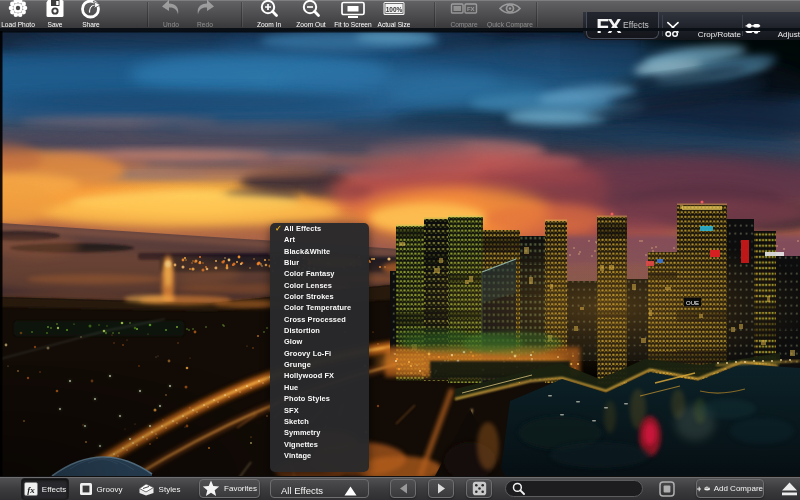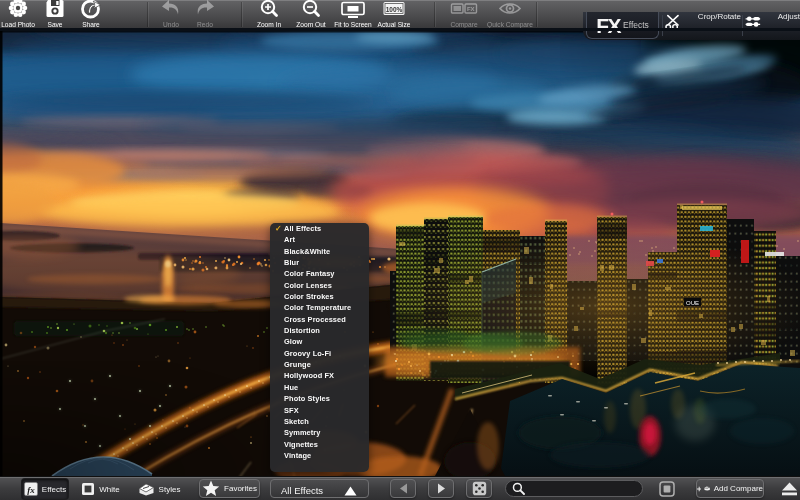--- a/index.html
+++ b/index.html
@@ -7,21 +7,21 @@
 #topbar::after{content:"";position:absolute;left:0;top:28px;width:800px;height:3px;background:#0a0f16}
 .tsep{position:absolute;top:2px;width:1px;height:25px;background:rgba(0,0,0,0.25);box-shadow:1px 0 0 rgba(255,255,255,0.08)}
 .tb{position:absolute;top:1px;height:27px;text-align:center}
 .tbi{height:19px;display:flex;align-items:flex-end;justify-content:center}
 .tbl{font-size:6.6px;color:#fff;margin-top:1px;white-space:nowrap}
 #fxpanel{position:absolute;left:583px;top:12px;width:246px;height:28px;background:linear-gradient(#31353e,#1c1f26 65%,#13161b);border-radius:0 0 0 9px}
 #fxbtn{position:absolute;left:3px;top:0;width:73px;height:27px;background:linear-gradient(#23262e,#13151b);border:1px solid #454b58;border-top:none;border-radius:0 0 6px 6px;text-align:center;line-height:25px}
 #fxbig{font-size:21px;font-weight:bold;color:#f4f4f4;letter-spacing:-1.5px;vertical-align:middle;font-style:normal}
 #fxsmall{font-size:8.5px;color:#c4c4c4;margin-left:3px;vertical-align:middle}
 .fxsep{position:absolute;top:3px;width:1px;height:21px;background:#3a3f4a}
-.fxitem{position:absolute;top:0;height:27px;display:flex;align-items:flex-start;justify-content:center;gap:16px}
+.fxitem{position:absolute;top:0;height:27px;display:flex;align-items:flex-end;justify-content:center;gap:16px}
 .fxtxt{font-size:8px;color:#ececec}
 #photo{position:absolute;left:0;top:31px;width:800px;height:445px}
 #menu{position:absolute;left:270px;top:223px;width:99px;height:249px;background:rgba(41,41,43,0.97);border-radius:5px;box-shadow:0 3px 10px rgba(0,0,0,0.5)}
 .mi{height:11.35px;line-height:11.5px;font-size:7.4px;font-weight:bold;color:#fafafa;letter-spacing:0.1px;white-space:nowrap;padding-left:3px}
 .chk{display:inline-block;width:11px;color:#e8b020;font-size:8px;text-align:center}
 #botbar{position:absolute;left:0;top:476px;width:800px;height:24px;background:linear-gradient(#535355 0%,#3c3c3e 50%,#2f2f31 100%);box-shadow:inset 0 1px 0 #6e6e70;border-top:1px solid #101010}
 .bbtn{position:absolute;top:2px;height:20px;display:flex;align-items:center;justify-content:center;gap:4px;border-radius:3px}
 .bbtn.pressed{background:#28282c;box-shadow:inset 0 1px 3px #0a0a0a, 0 0 0 1px #1e1e20}
 .bblbl{font-size:8px;color:#f4f4f4;white-space:nowrap}
 .bout{position:absolute;top:2px;height:19px;display:flex;align-items:center;justify-content:center;gap:4px;border-radius:4px;background:linear-gradient(#505052,#39393b);border:1px solid #6e6e70;box-shadow:0 1px 2px rgba(0,0,0,0.35)}
@@ -1009,21 +1009,21 @@
           <rect x="0.5" y="0.5" width="13" height="13" rx="1.5" fill="#f0f0f0" stroke="#808080" stroke-width="0.6"></rect>
           <text x="7" y="10.5" text-anchor="middle" font-family="Liberation Serif" font-size="9" font-style="italic" font-weight="bold" fill="#1a1a1a">fx</text>
         </svg>
         <span class="bblbl">Effects</span>
       </div>
 <div class="bbtn" style="left:76px;width:49px">
         <svg width="14" height="14" viewBox="0 0 14 14">
           <rect x="1" y="1" width="12" height="12" rx="1.5" fill="#f0f0f0"></rect>
           <rect x="3.6" y="3.6" width="6.8" height="6.8" fill="#3a3a3a"></rect>
         </svg>
-        <span class="bblbl">White</span>
+        <span class="bblbl">Groovy</span>
       </div>
 <div class="bbtn" style="left:133px;width:52px">
         <svg width="17" height="14" viewBox="0 0 17 14">
           <path d="M1.5,6.5 L8,10 L15.5,5.5 L15.5,11 L8,13.5 L1.5,11 Z" fill="#ececec"></path>
           <path d="M1.5,6.5 L8,2 L15.5,5.5 L8,10 Z" fill="#fff" stroke="#505050" stroke-width="0.7"></path>
           <path d="M5,6.5 L11,4.5" stroke="#444" stroke-width="1"></path>
         </svg>
         <span class="bblbl">Styles</span>
       </div>
 <div class="bout" style="left:199px;width:61px">

